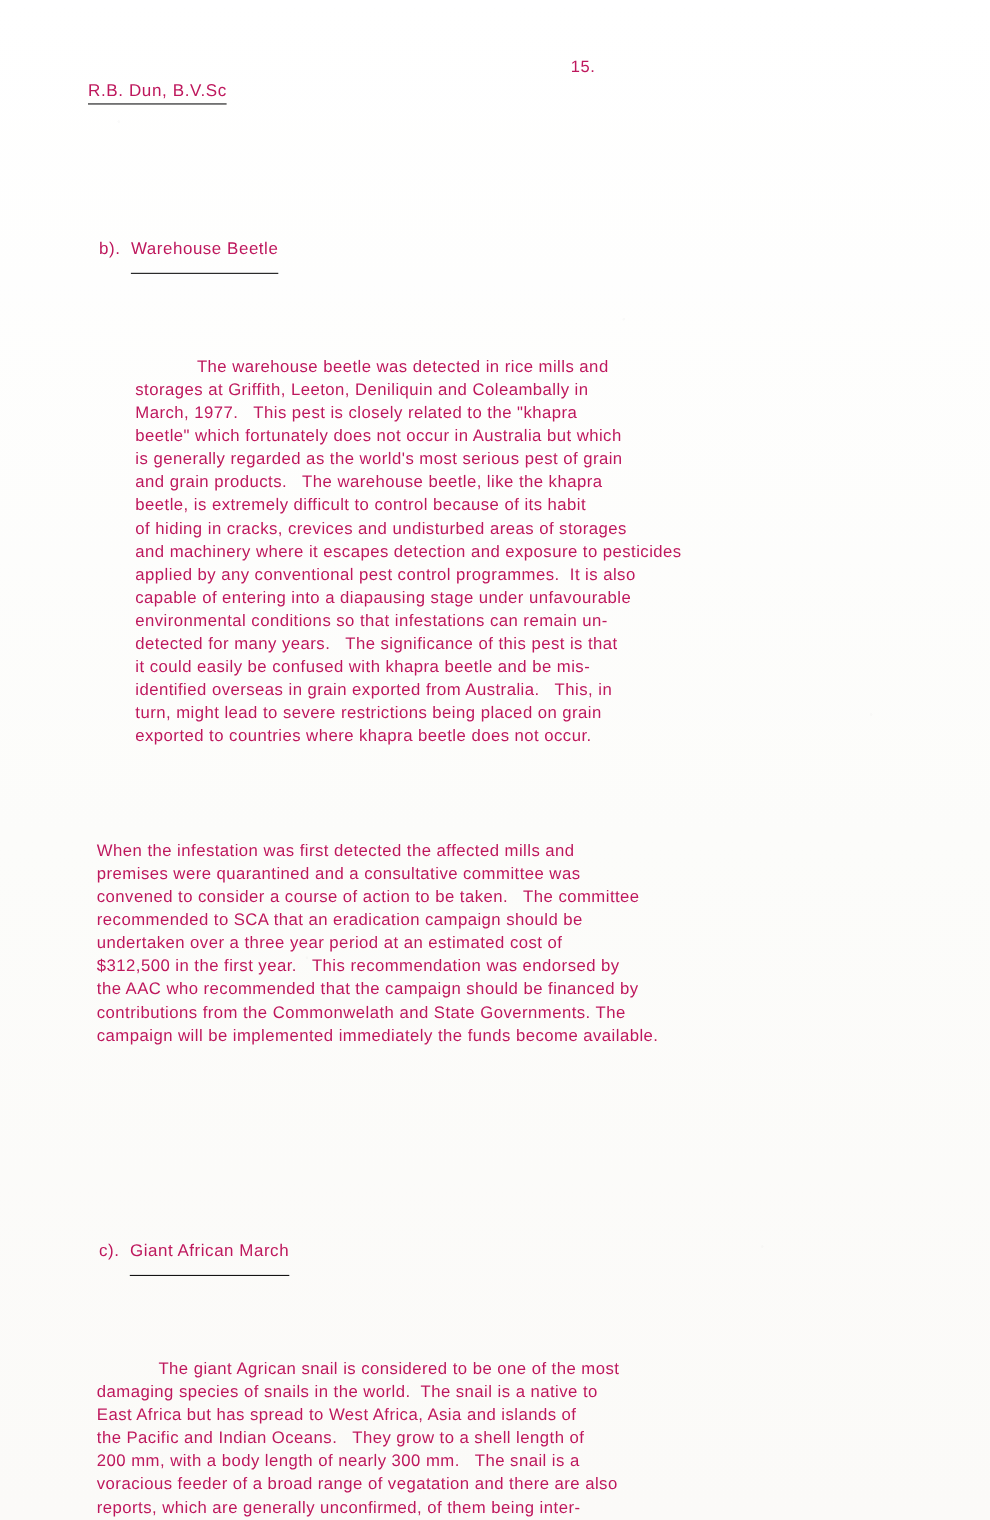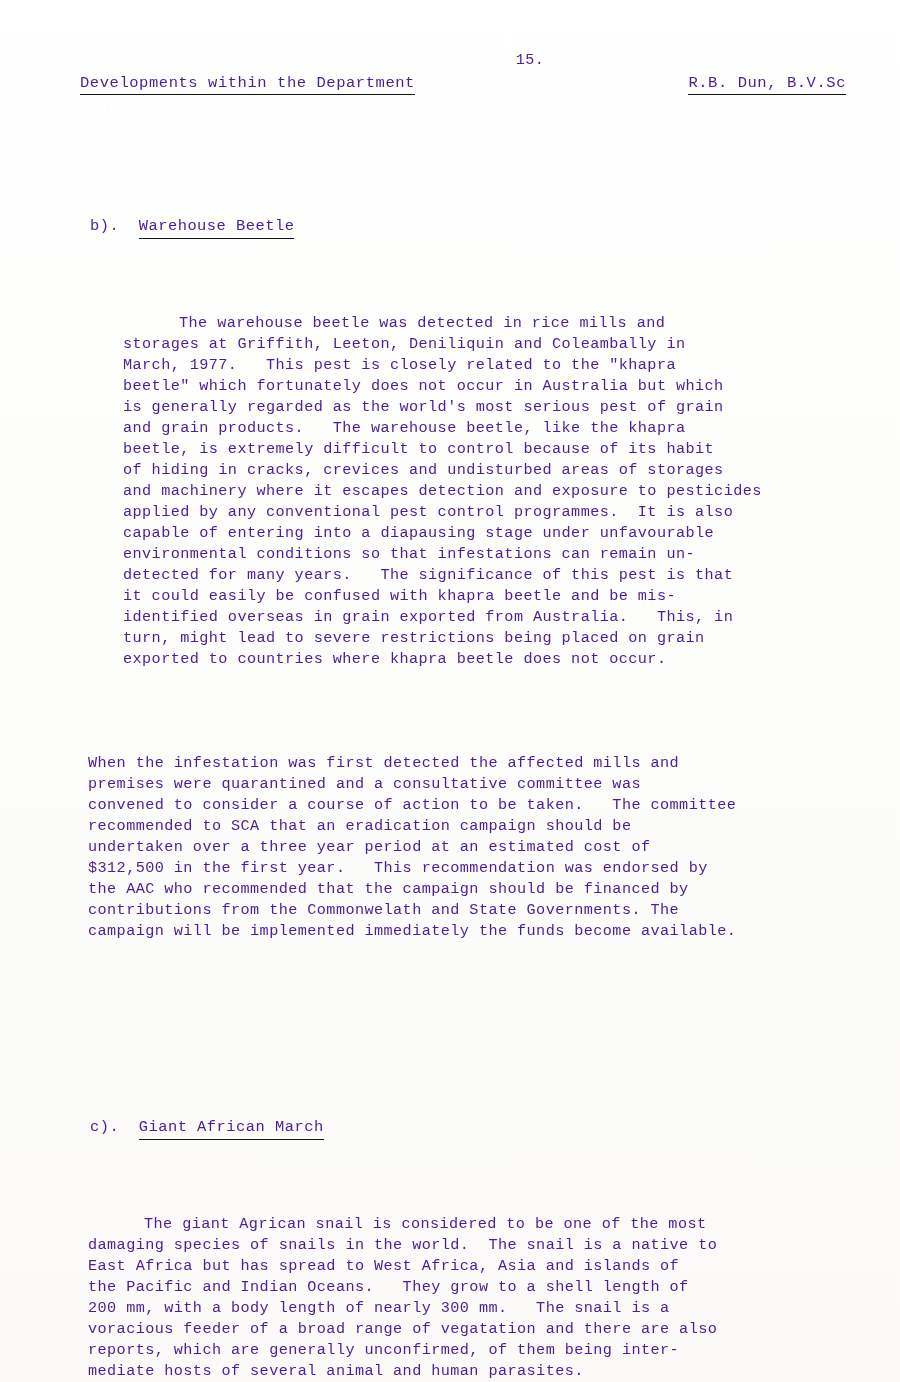--- a/index.html
+++ b/index.html
@@ -7,22 +7,22 @@
     padding: 0;
     background: #ffffff;
   }
 
   .page {
     position: relative;
     width: 900px;
     height: 1382px;
     background: #fdfdfc;
     overflow: hidden;
-    font-family: Liberation Mono, monospace;
-    color: #4c1d95;
+    font-family: Liberation Sans, sans-serif;
+    color: #be185d;
   }
 
   
   .page::before {
     content: "";
     position: absolute;
     inset: 0;
     pointer-events: none;
     background:
       radial-gradient(circle at 12% 8%, rgba(0,0,0,0.020) 0 1px, transparent 1.4px),
@@ -92,21 +92,21 @@
     margin: 0 0 11px 2px;
     font-size: 15.4px;
     line-height: 21px;
     letter-spacing: 0.5px;
     white-space: pre;
     display: flex;
   }
   .sec-heading .marker { white-space: pre; }
   .sec-heading .title {
     border-bottom: 1.6px solid #141414;
-    padding-bottom: 1px;
+    padding-bottom: 11px;
     white-space: pre;
   }
 
   .para {
     margin: 0 0 20px 0;
     white-space: pre-wrap;
     letter-spacing: 0.42px;
   }
   .para:last-child { margin-bottom: 0; }
 
@@ -114,21 +114,20 @@
 </style>
 </head>
 <body>
 
 <div class="page">
   <div class="sheet">
 
     <div class="page-number">15.</div>
 
     <div class="header-row">
-      <span class="hdr-left">Developments within the Department</span>
       <span class="hdr-right">R.B. Dun, B.V.Sc</span>
     </div>
 
     <div class="body">
 
       
       <div class="sec-heading">
         <span class="marker">b).</span><span class="marker">  </span><span class="title">Warehouse Beetle</span>
       </div>
 

